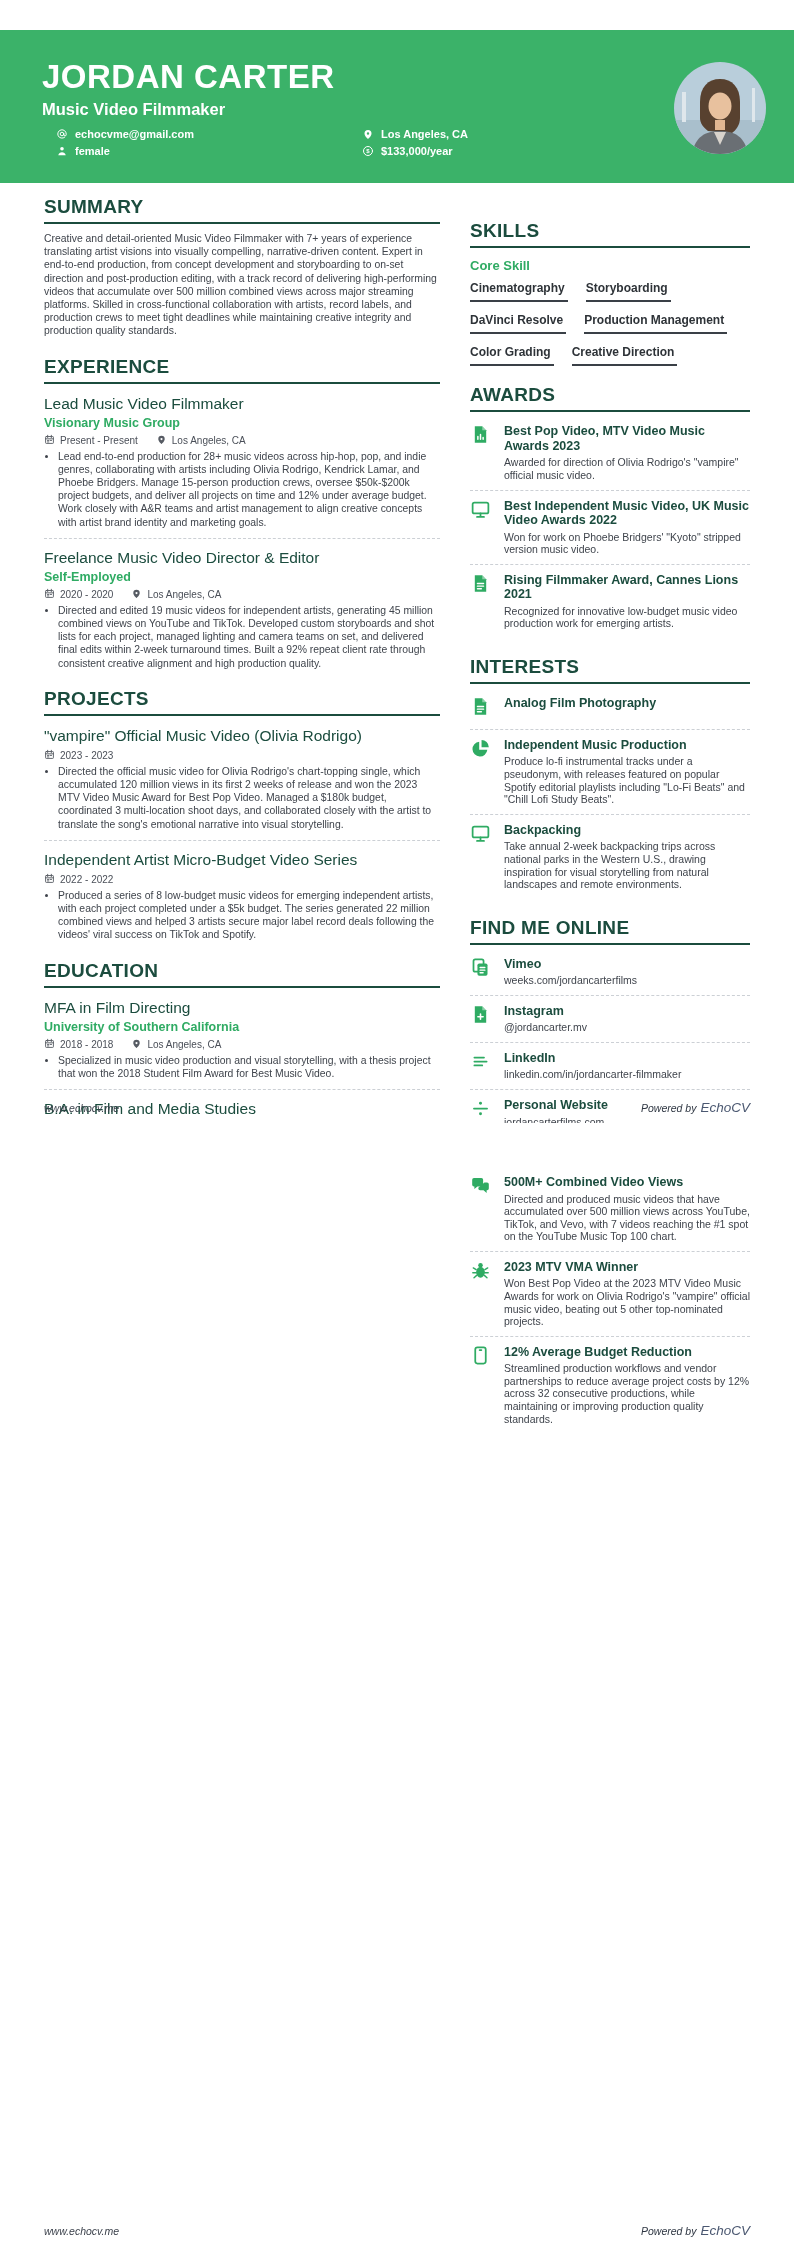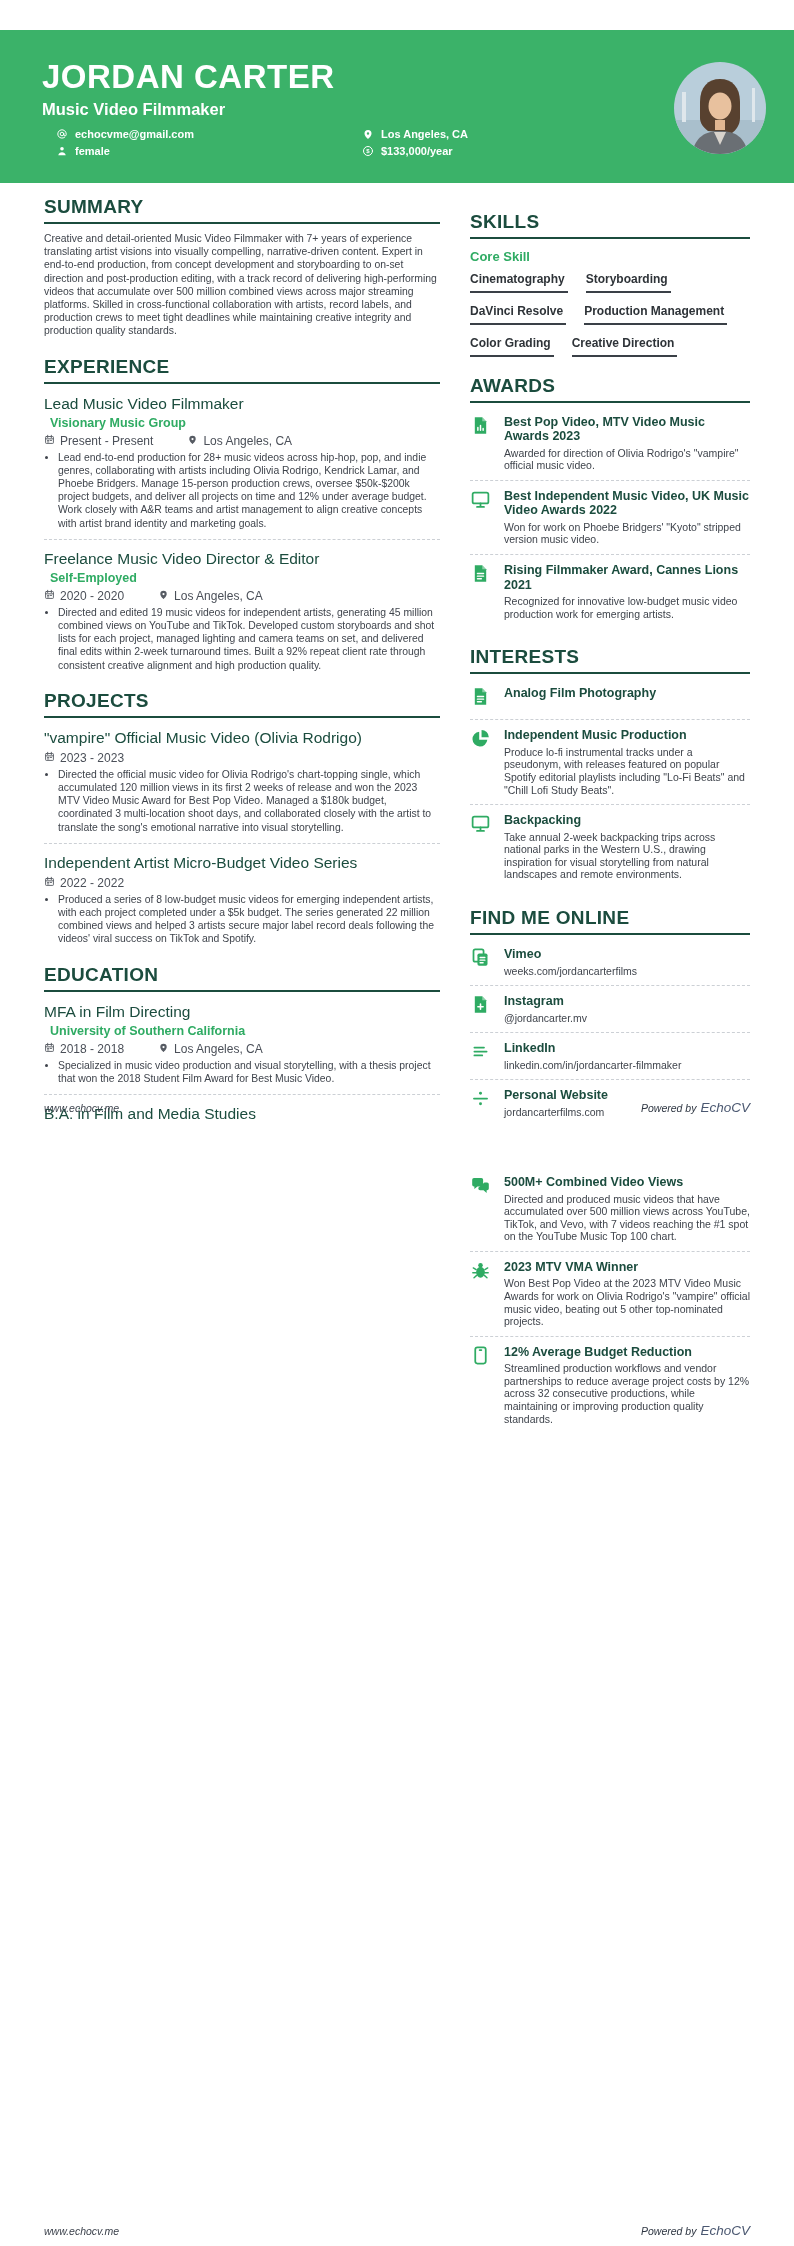--- a/index.html
+++ b/index.html
@@ -20,36 +20,36 @@
   .name{font-size:33px;font-weight:800;letter-spacing:.5px;line-height:1;}
   .job-title{font-size:16.5px;font-weight:700;margin-top:7px;}
   .contacts{margin-top:9px;display:grid;grid-template-columns:306px auto;row-gap:5px;font-size:11px;font-weight:700;padding-left:14px;width:620px;}
   .contact{display:flex;align-items:center;gap:7px;}
   .contact .ci{display:inline-flex;}
   .contact svg{width:12px;height:12px;color:#fff;}
   .avatar{position:absolute;right:28px;top:32px;width:92px;height:92px;border-radius:50%;overflow:hidden;border:0;}
   .avatar svg{display:block;}
 
   
-  .content{display:flex;padding:0 44px;gap:30px;align-items:center;}
+  .content{display:flex;padding:0 44px;gap:30px;align-items:flex-end;}
   .col-left{width:396px;flex:0 0 396px;}
   .col-right{width:280px;flex:0 0 280px;}
 
   h2.section{font-size:19px;font-weight:800;color:var(--dark);letter-spacing:.3px;border-bottom:2.5px solid var(--dark);padding-bottom:4px;margin:18px 0 0 0;}
   h2.first{margin-top:13px;}
 
   .summary-text{margin-top:8px;font-size:10.4px;line-height:13.2px;color:var(--body);}
 
   
   .entries{margin-top:2px;}
   .entry{padding-top:8px;}
   .entry + .entry{border-top:1px dashed var(--dash);margin-top:9px;padding-top:9px;}
   .entry-title{font-size:15.5px;color:var(--dark);font-weight:500;line-height:20px;}
-  .entry-sub{font-size:12.5px;color:var(--green);font-weight:700;margin-top:2px;line-height:15px;margin-left:6px;}
-  .meta{display:flex;gap:34px;margin-top:3px;font-size:12px;color:var(--meta);}
+  .entry-sub{font-size:12.5px;color:var(--green);font-weight:700;margin-top:2px;line-height:15px;}
+  .meta{display:flex;gap:18px;margin-top:3px;font-size:10px;color:var(--meta);}
   .meta-pair{display:flex;align-items:center;gap:5px;}
   .meta svg{width:11px;height:11px;color:#565b63;}
   ul.bullets{margin:3px 0 0 0;padding-left:14px;}
   ul.bullets li{font-size:10.4px;line-height:13.2px;color:var(--body);}
 
   
   .group-label{color:var(--green);font-weight:800;font-size:13px;margin-top:10px;}
   .skills-grid{display:flex;flex-wrap:wrap;column-gap:18px;row-gap:11px;margin-top:8px;}
   .skill{font-size:12px;font-weight:700;color:#2e3338;border-bottom:2px solid #3a4047;padding:0 3px 5px 0;}
 

